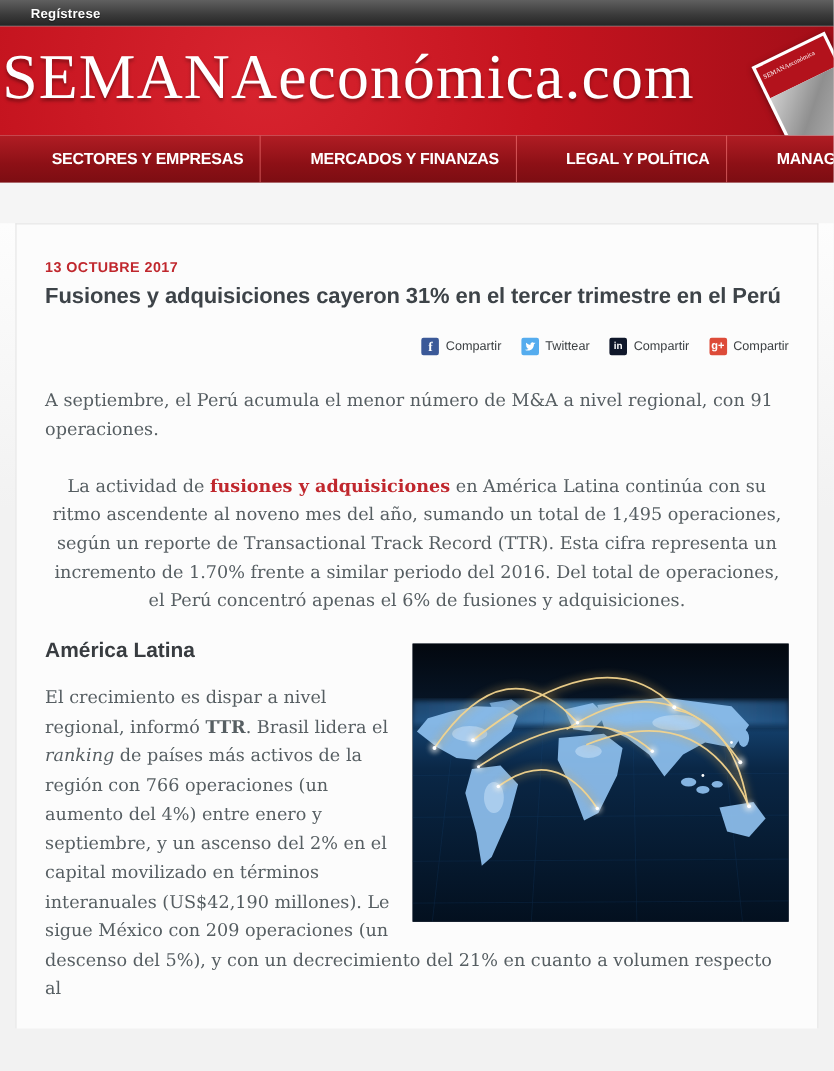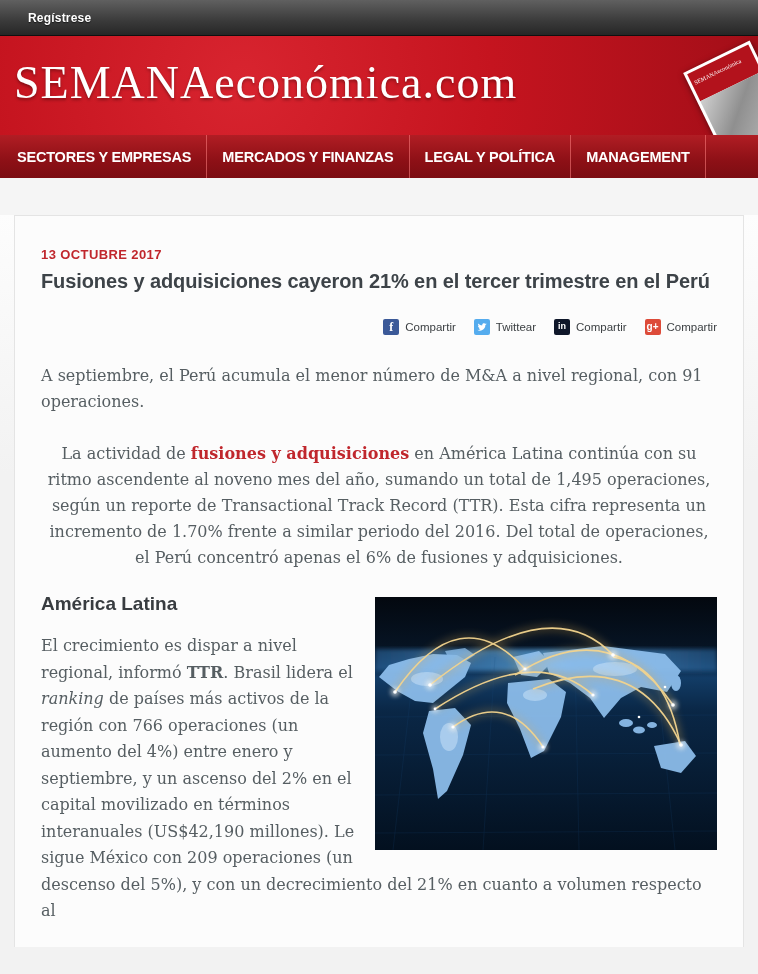--- a/index.html
+++ b/index.html
@@ -1,45 +1,45 @@
 <!DOCTYPE html>
 <html><head>
 <meta charset="utf-8">
 <style>
   * { margin:0; padding:0; box-sizing:border-box; }
   html,body { width:758px; height:974px; overflow:hidden; background:#f5f5f5;
               font-family:"Liberation Sans", sans-serif; }
 
   
-  .topbar { height:36px; background:linear-gradient(#606060,#3a3a3a 60%,#262626);
+  .topbar { height:24px; background:linear-gradient(#606060,#3a3a3a 60%,#262626);
             border-bottom:1px solid #101010; display:flex; align-items:center; }
   .topbar a { color:#fff; font-size:12px; font-weight:bold; text-decoration:none;
               margin-left:28px; letter-spacing:.2px; text-shadow:0 1px 1px rgba(0,0,0,.6); }
 
   
   .masthead { position:relative; height:99px; overflow:hidden;
               background:radial-gradient(circle at 32% 42%, #d8242f 0%, #c5141f 48%, #a30e18 100%); }
-  .logo { position:absolute; left:14px; top:46%; transform:translateY(-50%);
-          color:#fff; font-family:"Liberation Serif", serif; font-size:46px;
+  .logo { position:absolute; left:2px; top:46%; transform:translateY(-50%);
+          color:#fff; font-family:"Liberation Serif", serif; font-size:58px;
           letter-spacing:1px; text-shadow:0 2px 3px rgba(0,0,0,.35); white-space:nowrap;
           text-decoration:none; }
   .mag-cover { position:absolute; right:-16px; top:16px; width:74px; height:94px;
                background:#fff; transform:rotate(-26deg); box-shadow:0 2px 6px rgba(0,0,0,.5);
                padding:3px; }
   .mag-cover .cov-top { height:30px; background:#b3121c; color:#fff; font-size:6px;
                font-family:"Liberation Serif", serif; padding:8px 2px 0 3px; white-space:nowrap;
                overflow:hidden; }
   .mag-cover .cov-img { height:56px; background:linear-gradient(135deg,#cfcfcf 0%,#8f8f8f 45%,#bdbdbd 100%); }
 
   
   .nav { height:43px; background:linear-gradient(#b11d24,#8d1016 60%,#7c0d12);
          display:flex; align-items:stretch; overflow:hidden; }
   .nav-item { display:flex; align-items:center; padding:0 15px; color:#fff;
               font-size:14.5px; font-weight:bold; letter-spacing:-.2px; white-space:nowrap;
-              border-right:1px solid rgba(255,130,130,.55); text-decoration:none; }
+              border-right:1px solid rgba(255,130,130,.55); text-decoration:none;margin-left:30px; }
   .nav-item:first-child { padding-left:17px; }
 
   
   .page-body { height:796px; background:linear-gradient(#fdfdfd, #f2f2f2 260px); }
   .card { width:730px; margin:37px auto 0; background:#fcfcfc;
           border:1px solid #e4e4e4; border-bottom:none; height:732px;
           padding:32px 26px 0; overflow:hidden; }
 
   .date { color:#c0272d; font-size:13px; font-weight:bold; letter-spacing:.4px; line-height:14px; }
   .title { margin-top:7px; color:#3d4348; font-size:20px; line-height:25px;
@@ -93,21 +93,21 @@
   <a href="#" class="nav-item">SECTORES Y EMPRESAS</a>
   <a href="#" class="nav-item">MERCADOS Y FINANZAS</a>
   <a href="#" class="nav-item">LEGAL Y POLÍTICA</a>
   <a href="#" class="nav-item">MANAGEMENT</a>
 </div>
 
 <div class="page-body">
   <div class="card">
 
     <div class="date">13 OCTUBRE 2017</div>
-    <h1 class="title">Fusiones y adquisiciones cayeron 21% en el tercer trimestre en el Perú</h1>
+    <h1 class="title">Fusiones y adquisiciones cayeron 31% en el tercer trimestre en el Perú</h1>
 
     <div class="share-row">
       <div class="share-item">
         <span class="share-icon fb">f</span>
         <span class="share-label">Compartir</span>
       </div>
       <div class="share-item">
         <span class="share-icon tw">
           <svg width="12" height="12" viewBox="0 0 16 16" aria-hidden="true">
             <path d="M14.5 4.2c-.45.2-.95.34-1.45.4.52-.32.92-.82 1.1-1.42-.49.3-1.03.5-1.6.62A2.5 2.5 0 0 0 8.2 5.5c0 .2.02.39.06.57A7.1 7.1 0 0 1 3.1 3.45a2.5 2.5 0 0 0 .78 3.34c-.4-.01-.79-.12-1.12-.3v.03c0 1.21.86 2.22 2 2.45-.36.1-.74.11-1.1.04.31.99 1.22 1.71 2.3 1.73A5 5 0 0 1 1.5 11.8a7.05 7.05 0 0 0 3.84 1.13c4.6 0 7.12-3.82 7.12-7.13v-.32c.49-.35.9-.79 1.24-1.28z" fill="#fff"></path>

